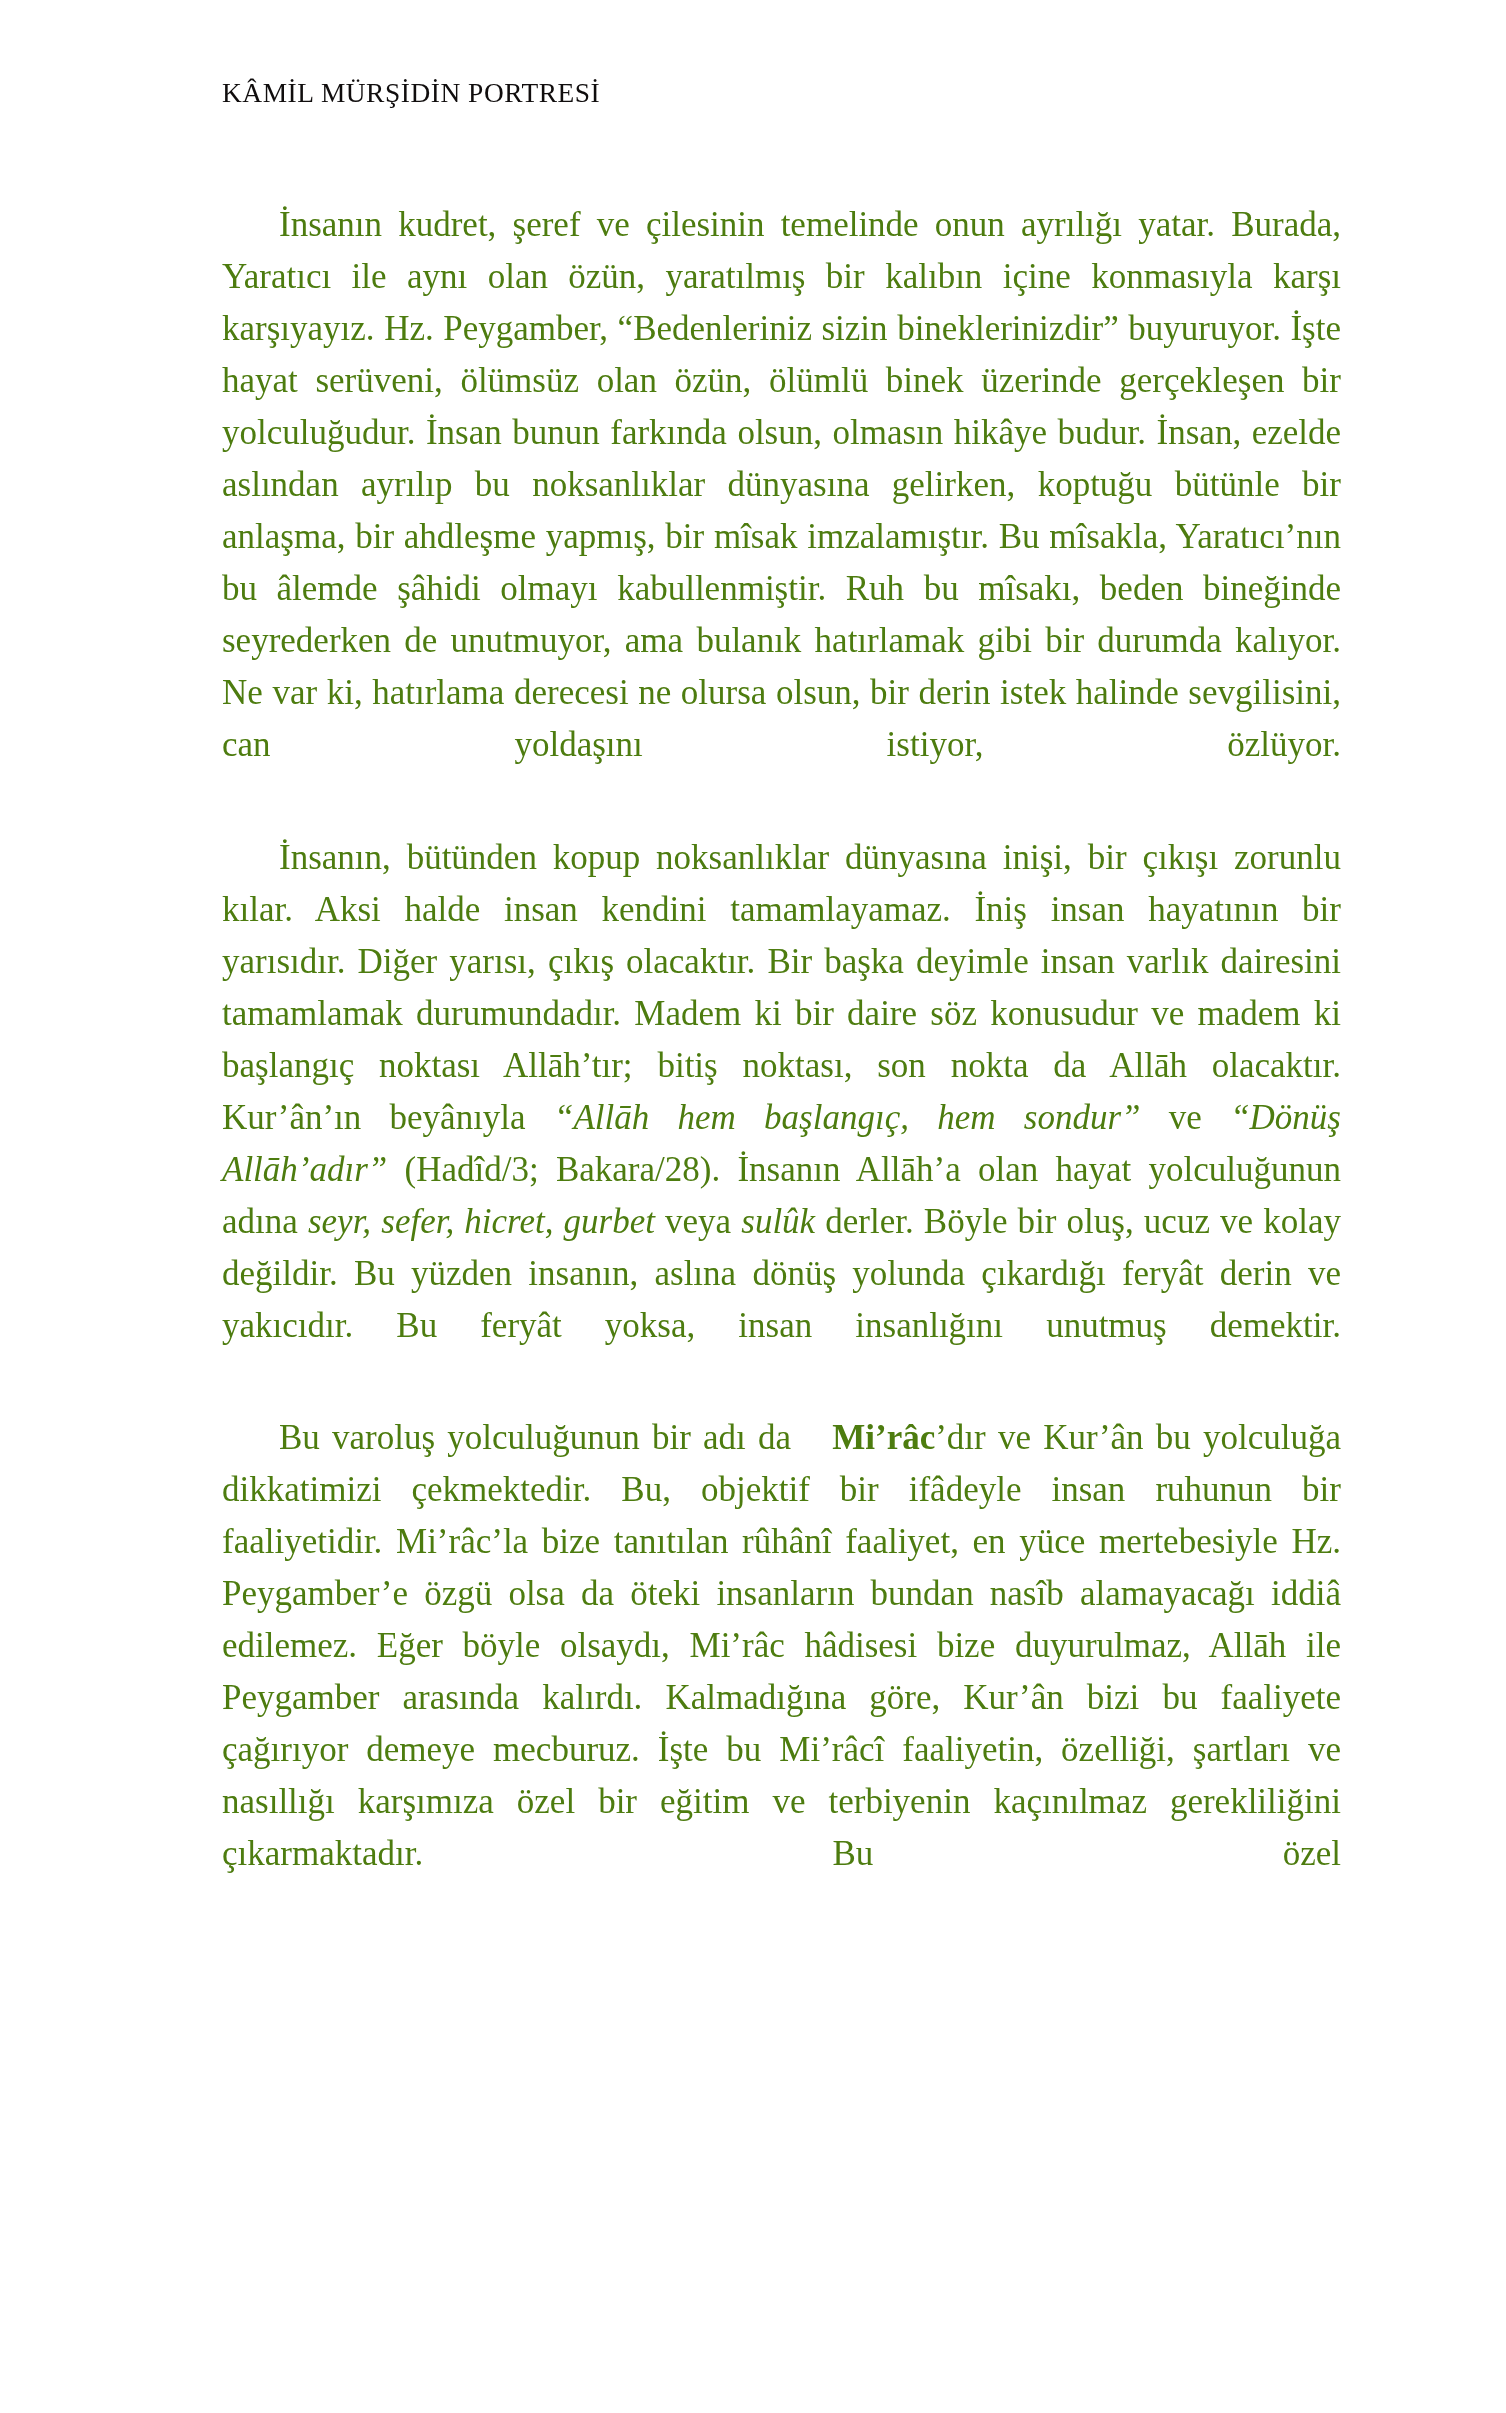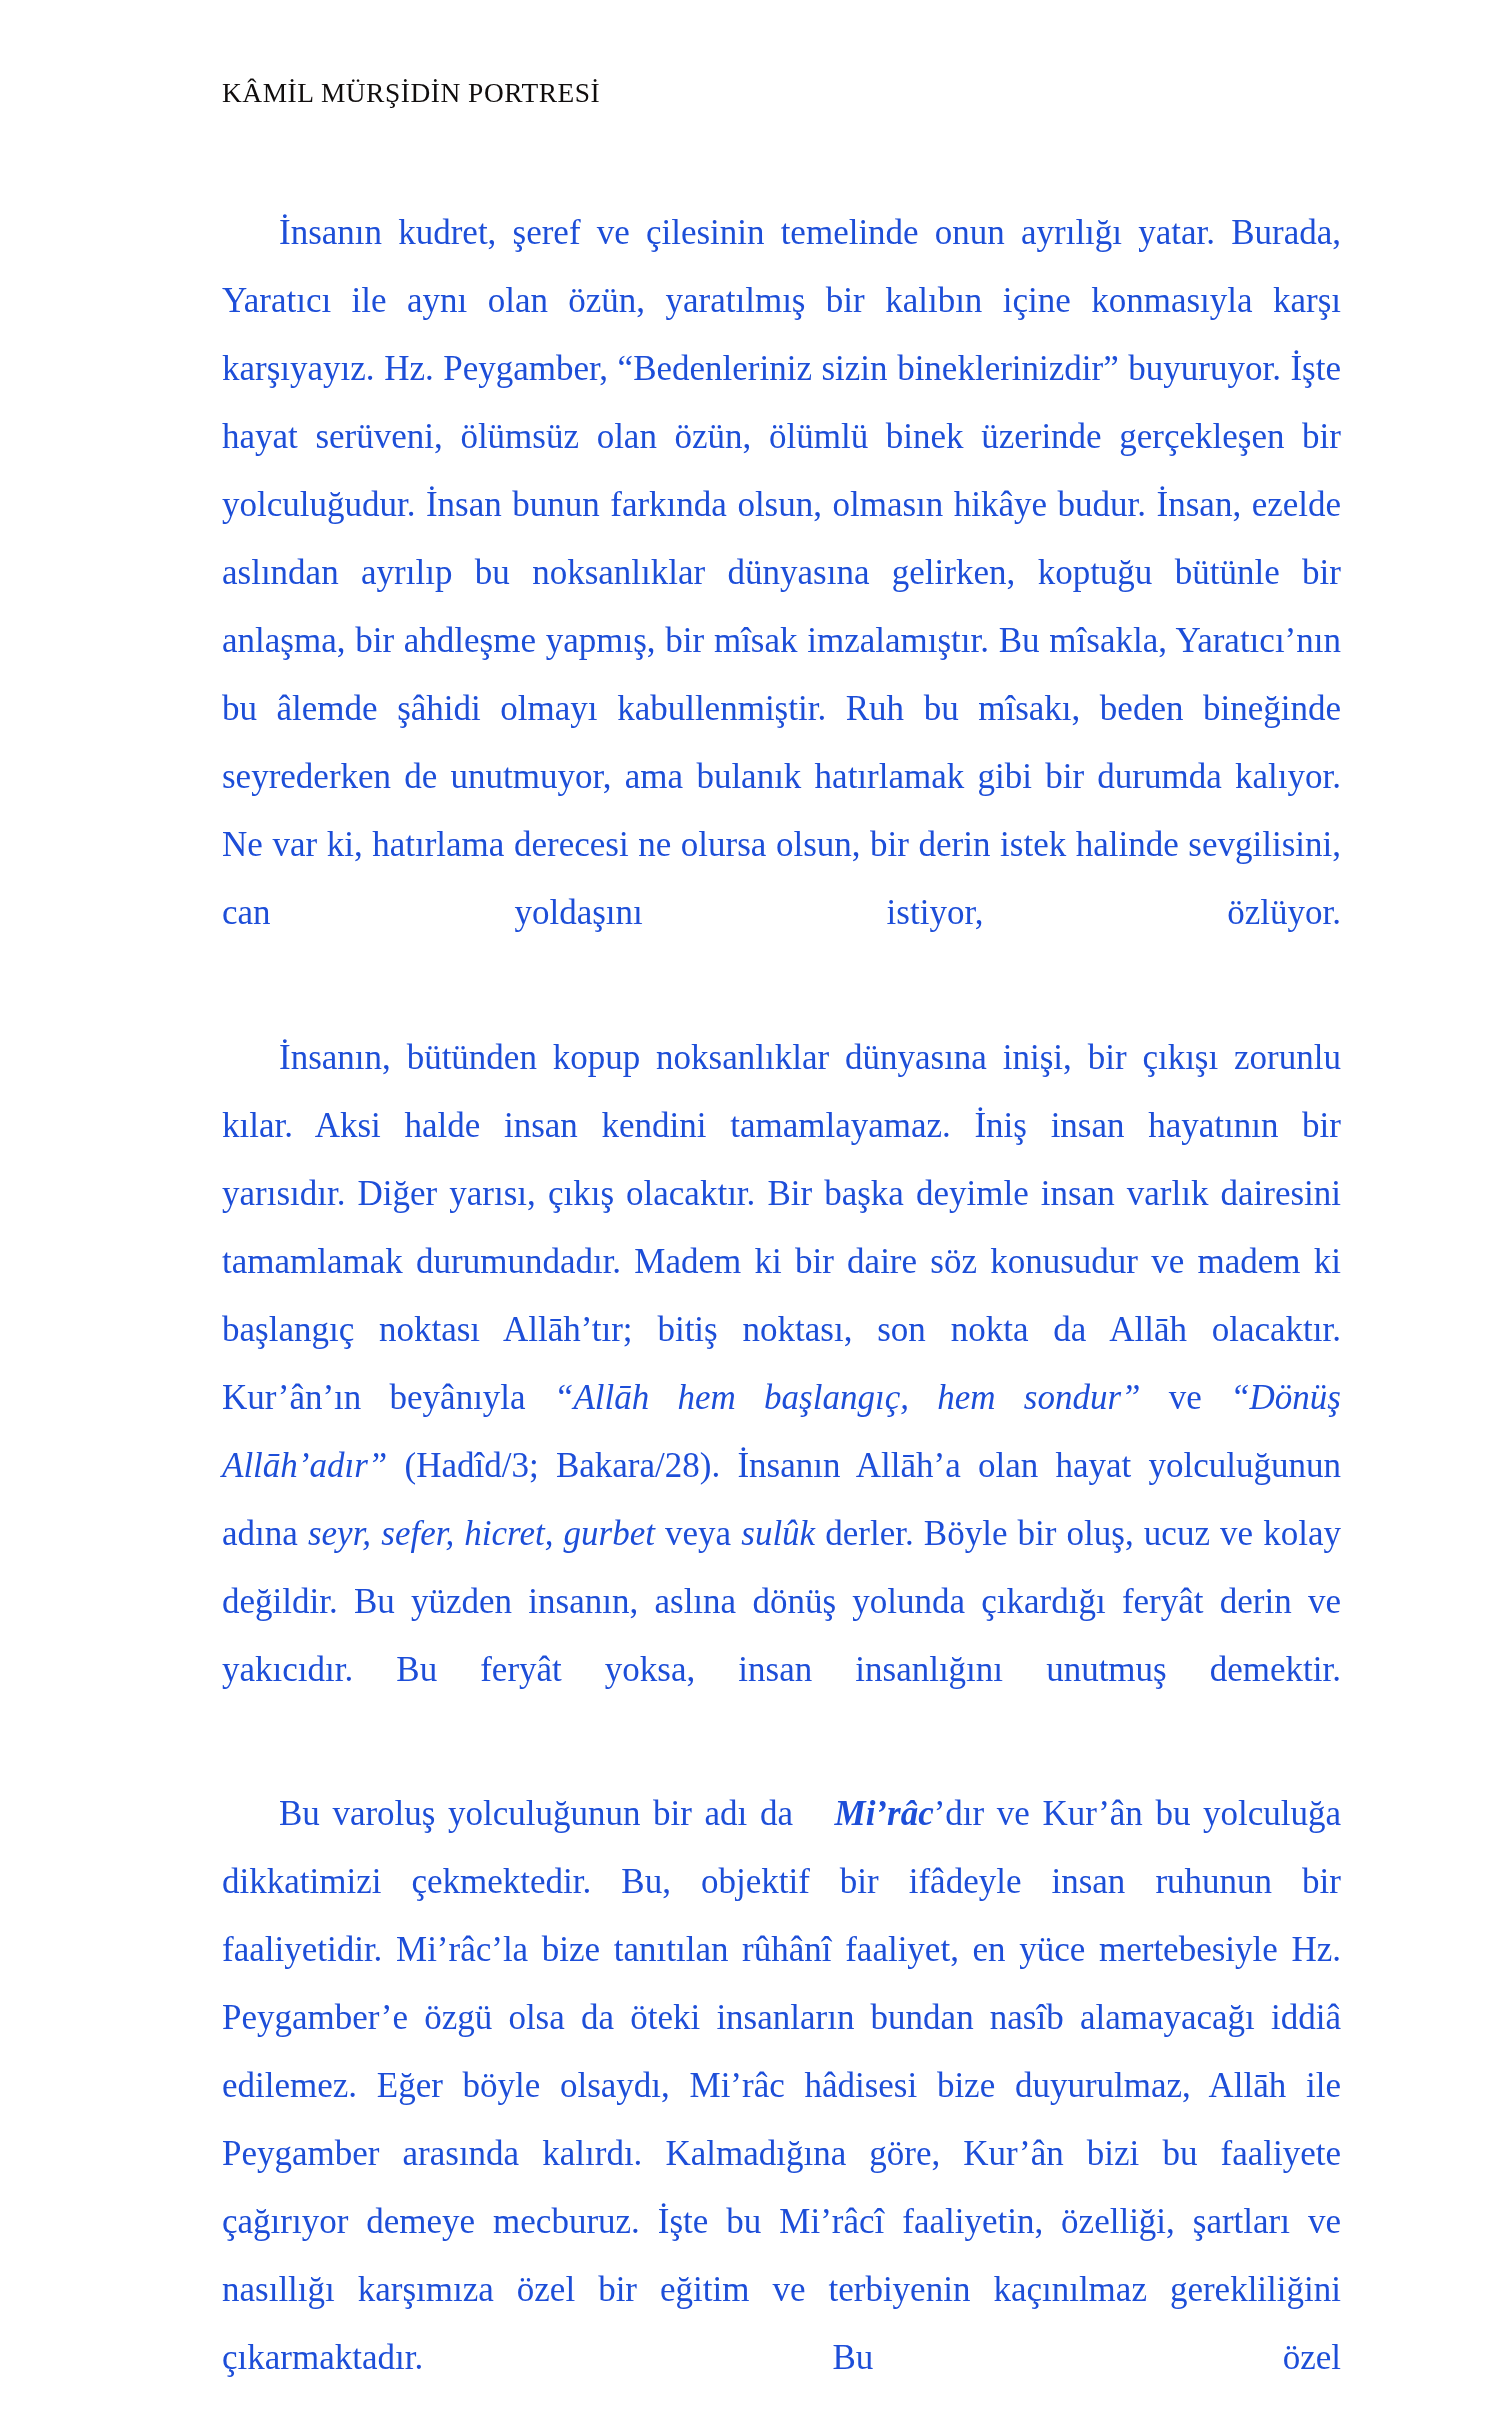--- a/index.html
+++ b/index.html
@@ -42,45 +42,44 @@
     position: absolute;
     left: 222px;
     top: 199px;
     width: 1119px;
   }
 
   p.body-par {
     margin: 0;
     padding: 0;
     font-size: 35px;
-    line-height: 68px;
+    line-height: 52px;
     text-align: justify;
     text-justify: inter-word;
     text-indent: 57px;
-    color: #1d4ed8;
+    color: #4d7c0f;
     -webkit-hyphens: none;
     hyphens: none;
     word-spacing: 0.01em;
   }
 
   p.body-par + p.body-par {
     margin-top: 8.5px;
   }
 
   
   p.body-par::after {
     content: "";
     display: inline-block;
     width: 100%;
   }
 
   em.ital {
   }
   strong.bolditalic {
-    font-style: italic;
     font-weight: bold;
     margin-left: 29px;
   }
 </style>
 </head>
 <body>
 
 <div class="page">
 
   <div class="running-head">KÂMİL MÜRŞİDİN PORTRESİ</div>

